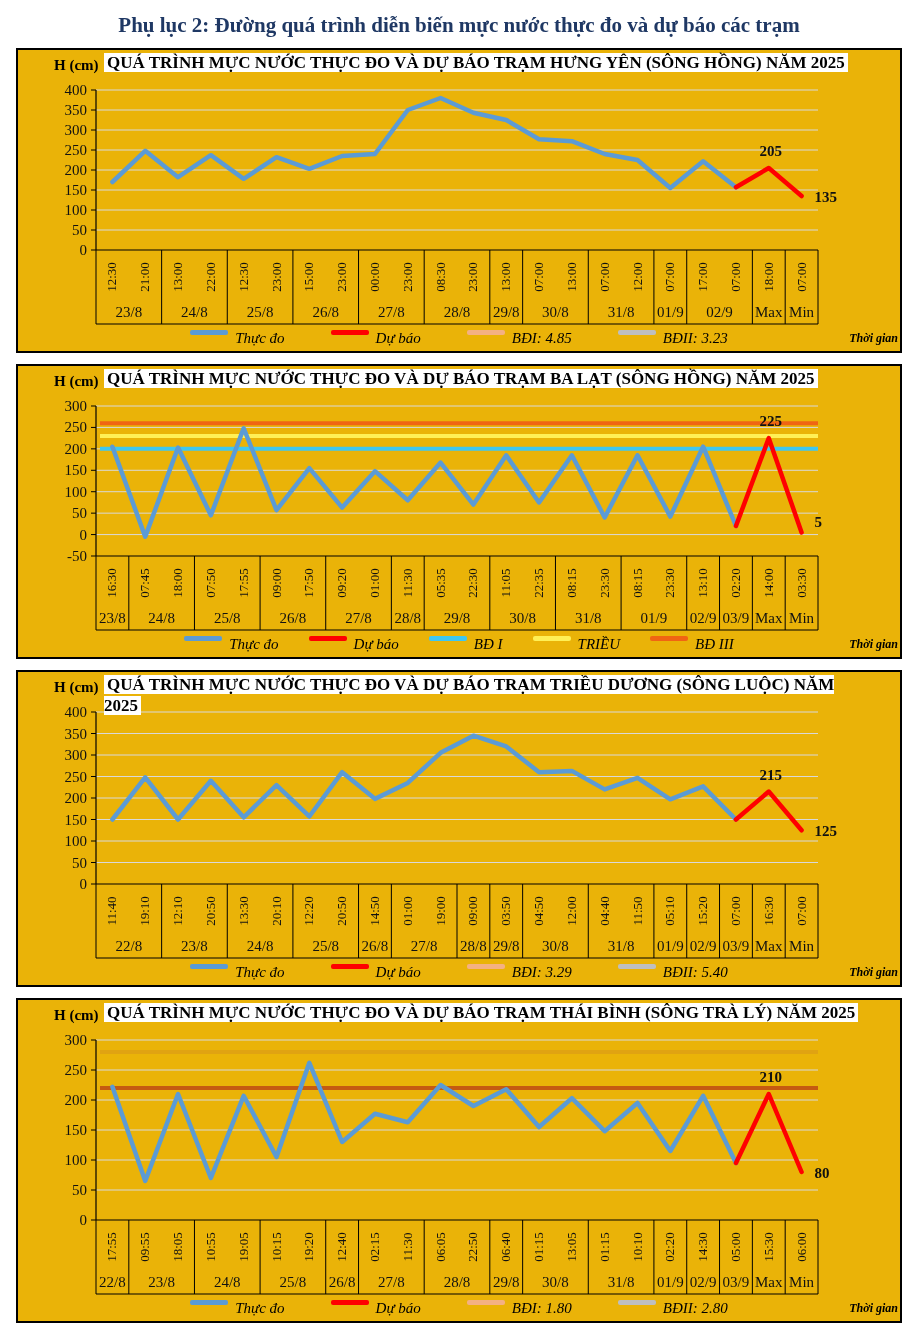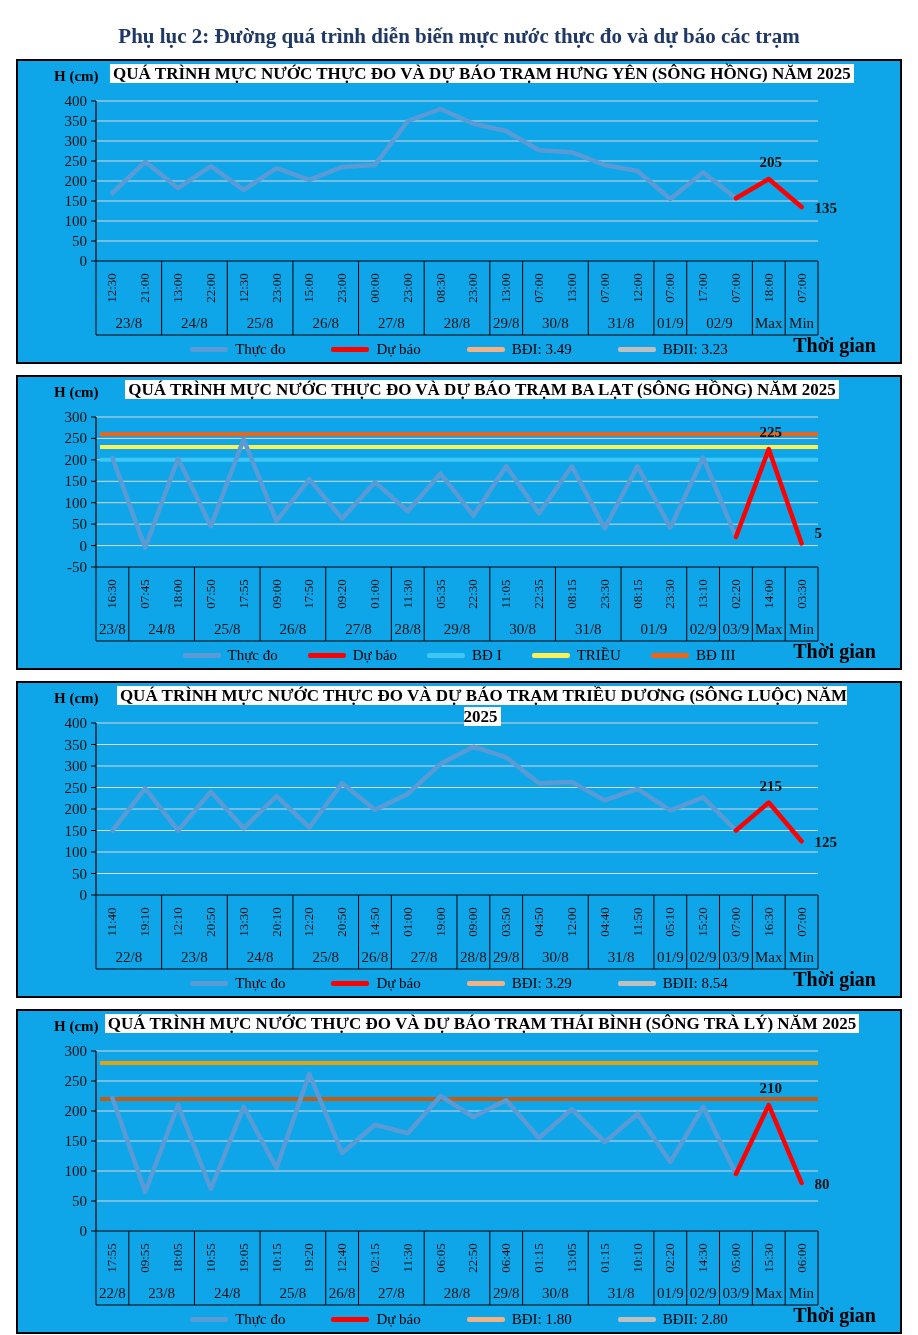--- a/index.html
+++ b/index.html
@@ -1,26 +1,26 @@
 <!DOCTYPE html>
 <html><head>
 <meta charset="utf-8">
 <style>
   html,body{margin:0;padding:0;background:#fff;}
   body{width:918px;font-family:"Liberation Serif",serif;color:#000;}
-  .page-title{margin:24px 16px 10px;text-align:center;font-size:21px;font-weight:bold;color:#1F3864;}
-  .chart-card{position:relative;margin:0 16px 11px;border:2px solid #000;padding:30px 0 3px;background:#0ea5e9;}
+  .page-title{margin:13px 16px 10px;text-align:center;font-size:21px;font-weight:bold;color:#1F3864;}
+  .chart-card{position:relative;margin:0 16px 11px;border:2px solid #000;padding:30px 0 3px;background:#eab308;}
   .h-unit{position:absolute;top:7px;left:36px;font-size:15px;font-weight:bold;z-index:3;}
-  .chart-title{position:absolute;top:2px;left:86px;right:40px;text-align:center;line-height:21px;z-index:2;}
+  .chart-title{position:absolute;top:2px;left:86px;right:40px;line-height:21px;z-index:2;}
   .chart-title span{display:inline;background:#fff;font-size:17px;font-weight:bold;padding:0 3px;}
   svg{display:block;}
   .legend{position:relative;display:flex;justify-content:center;align-items:center;column-gap:46px;height:20px;font-size:15px;margin-top:1px;}
-  .legend-item{display:flex;align-items:center;white-space:nowrap;}
+  .legend-item{display:flex;white-space:nowrap;font-style:italic;}
   .swatch{display:inline-block;width:38px;height:5px;border-radius:2px;margin-right:7px;}
-  .time-label{position:absolute;right:24px;bottom:5px;font-size:20px;font-weight:bold;z-index:3;}
+  .time-label{position:absolute;right:2px;bottom:5px;font-size:12px;font-weight:bold;z-index:3;font-style:italic;}
 </style>
 </head>
 <body>
 
 <h1 class="page-title">Phụ lục 2: Đường quá trình diễn biến mực nước thực đo và dự báo các trạm</h1>
 
 <div id="charts">
     <section class="chart-card">
     <div class="h-unit">H (cm)</div>
     <div class="chart-title"><span>QUÁ TRÌNH MỰC NƯỚC THỰC ĐO VÀ DỰ BÁO TRẠM HƯNG YÊN  (SÔNG HỒNG)  NĂM 2025</span></div>
@@ -112,21 +112,21 @@
         <span class="legend-item">
           <span class="swatch" style="background: rgb(91, 155, 213);"></span>
           <span>Thực đo</span>
         </span>
         <span class="legend-item">
           <span class="swatch" style="background: rgb(255, 0, 0);"></span>
           <span>Dự báo</span>
         </span>
         <span class="legend-item">
           <span class="swatch" style="background: rgb(244, 177, 131);"></span>
-          <span>BĐI: 3.49</span>
+          <span>BĐI: 4.85</span>
         </span>
         <span class="legend-item">
           <span class="swatch" style="background: rgb(191, 191, 191);"></span>
           <span>BĐII: 3.23</span>
         </span>
       </div>
     <div class="time-label">Thời gian</div>
   </section>
     <section class="chart-card">
     <div class="h-unit">H (cm)</div>
@@ -340,21 +340,21 @@
         <span class="legend-item">
           <span class="swatch" style="background: rgb(255, 0, 0);"></span>
           <span>Dự báo</span>
         </span>
         <span class="legend-item">
           <span class="swatch" style="background: rgb(244, 177, 131);"></span>
           <span>BĐI: 3.29</span>
         </span>
         <span class="legend-item">
           <span class="swatch" style="background: rgb(191, 191, 191);"></span>
-          <span>BĐII: 8.54</span>
+          <span>BĐII: 5.40</span>
         </span>
       </div>
     <div class="time-label">Thời gian</div>
   </section>
     <section class="chart-card">
     <div class="h-unit">H (cm)</div>
     <div class="chart-title"><span>QUÁ TRÌNH MỰC NƯỚC THỰC ĐO VÀ DỰ BÁO TRẠM THÁI BÌNH (SÔNG TRÀ LÝ) NĂM 2025</span></div>
     <svg width="880" height="267" viewBox="0 0 880 267">
         <line x1="78" y1="10" x2="800" y2="10" stroke="#D9D9D9" stroke-width="1"></line>
         <line x1="73" y1="10" x2="78" y2="10" stroke="#000" stroke-width="1"></line>

